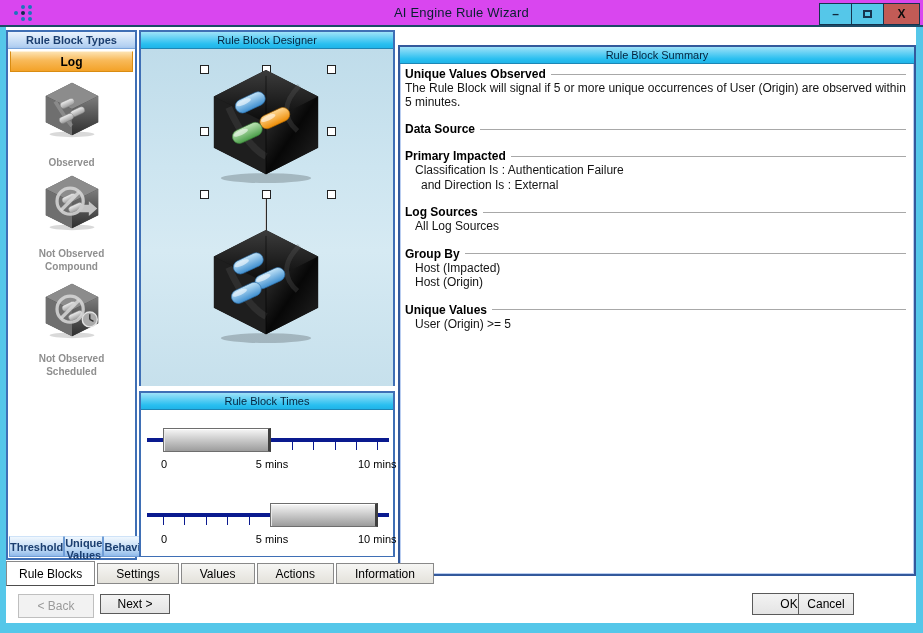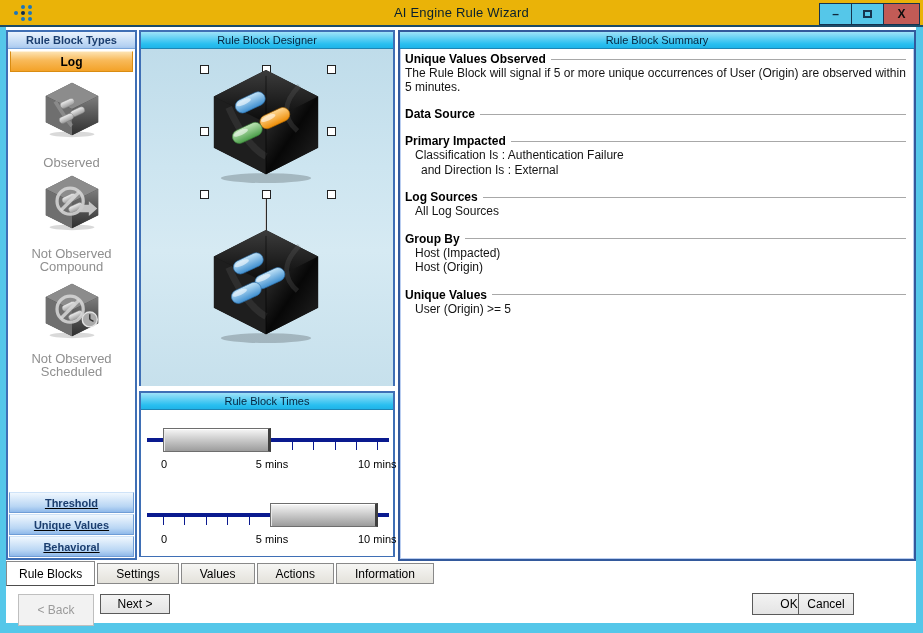--- a/index.html
+++ b/index.html
@@ -5,21 +5,21 @@
   * { box-sizing: border-box; margin: 0; padding: 0; }
   html,body { font-family: "Liberation Sans", sans-serif; background:#ffffff; }
   .window {
     position: relative; width: 923px; height: 633px;
     background: #55c7e9; outline: 1px solid #1a5f80; overflow: hidden;
   }
 
   
   .titlebar {
     position: absolute; left:0; top:0; width:100%; height:27px;
-    background: #eab308; border-bottom: 2px solid #1d4a66;
+    background: #d946ef; border-bottom: 2px solid #1d4a66;
     display: flex; align-items: center;
   }
   .logo { position:absolute; left:14px; top:5px; width:20px; height:17px;
     display:grid; grid-template-columns:repeat(3,1fr); grid-template-rows:repeat(3,1fr); gap:1px; }
   .logo i { width:4px; height:4px; border-radius:50%; background:#1b75bc; display:block; }
   .logo i.dark { background:#0d2b4f; }
   .logo i.hide { visibility:hidden; }
   .title { flex:1; text-align:center; font-size:13px; color:#08202f; letter-spacing:.2px; }
   .winbtns { position:absolute; right:3px; top:3px; display:flex; }
   .wb { width:33px; height:22px; border:1px solid #16344f; background:#55c7e9;
@@ -44,27 +44,27 @@
 
   
   .left-panel { left:0; top:3px; width:131px; height:530px; display:flex; flex-direction:column; }
   .log-btn {
     margin:2px; height:21px; font-size:12px; font-weight:bold; color:#000;
     background: linear-gradient(#fde2b0, #f8b958 45%, #f3a228);
     border:1px solid #d98c12; border-top:1px solid #fff2da; cursor:pointer;
   }
   .type { display:flex; flex-direction:column; align-items:center; cursor:pointer; }
   .type .cube-icon { display:block; }
-  .type-label { text-align:center; font-size:13px; line-height:13px; color:#8f8f8f; margin-top:13px; width:110px; }
+  .type-label { text-align:center; font-size:10px; line-height:13px; color:#8f8f8f; margin-top:13px; width:110px;font-weight:bold; }
   .t-observed { margin-top:7px; }
   .t-compound { margin-top:5px; }
   .t-compound .type-label { margin-top:11px; }
   .t-scheduled { margin-top:9px; }
   .t-scheduled .type-label { margin-top:8px; }
-  .cat-stack { margin-top:auto; display:flex; flex-direction:column; padding:0 1px 1px 1px;text-decoration:underline; }
+  .cat-stack { margin-top:auto; display:flex; padding:0 1px 1px 1px; }
   .cat-btn {
     height:21px; margin-top:1px; font-size:11px; font-weight:bold; color:#1b3e6f;
     background: linear-gradient(#f0f7fe, #b9d6f4 70%, #8fb9ea);
     border:1px solid #6f9dd6; border-top-color:#cfe3f8; cursor:pointer;
   }
 
   
   .designer-panel { left:133px; top:3px; width:256px; height:356px; }
   .designer-body {
     position:relative; width:100%; height:337px; overflow:hidden;
@@ -89,21 +89,21 @@
     background: linear-gradient(#f7f7f7, #c9c9c9 50%, #9c9c9c);
     border:1px solid #6e6e6e; border-right:3px solid #3f3f3f;
     box-shadow: inset 0 1px 0 #ffffff, inset 1px 0 0 #e8e8e8;
   }
   .thumb.left { left:16px; }
   .thumb.right { left:123px; }
   .slabel { position:absolute; top:36px; font-size:11px; color:#000; transform:translateX(-50%); white-space:nowrap; }
   .l0 { left:17px; } .l5 { left:125px; } .l10 { left:230px; transform:none; margin-left:-19px; }
 
   
-  .summary-panel { left:392px; top:3px; width:518px; height:531px;
+  .summary-panel { left:392px; top:18px; width:518px; height:531px;
     border-color:#33599c; box-shadow: inset 0 0 0 1px #b9cdf0; }
   .summary-body { padding:3px 6px 0 5px; }
   .sec { margin-bottom:13px; }
   .sec-h { display:flex; align-items:center; font-size:12px; font-weight:bold; color:#000; line-height:14px; }
   .sec-h::after { content:""; flex:1; height:1px; background:#a8a8a8; margin-left:5px; margin-right:2px; }
   .sec-line { font-size:12px; color:#141414; line-height:13.5px; margin-top:1px; }
   .ind1 { padding-left:10px; }
   .ind2 { padding-left:16px; }
 
   
@@ -115,21 +115,21 @@
   .tab.active {
     height:25px; margin-top:0; line-height:24px; background:#fff;
     border-bottom:1px solid #4d4d4d; padding:0 12px;
   }
 
   
   .btn {
     position:absolute; font-size:12px; color:#000; cursor:pointer;
     background: linear-gradient(#f3f3f3, #e4e4e4); border:1px solid #5a5a5a;
   }
-  .btn.back { left:12px; top:567px; width:76px; height:32px; color:#9a9a9a; border-color:#bfbfbf; background:#f2f2f2; cursor:default; }
+  .btn.back { left:12px; top:567px; width:76px; height:24px; color:#9a9a9a; border-color:#bfbfbf; background:#f2f2f2; cursor:default; }
   .btn.next { left:94px; top:567px; width:70px; height:20px; }
   .btn.ok { left:746px; top:566px; width:74px; height:22px; }
   .btn.cancel { left:792px; top:566px; width:56px; height:22px; }
 </style>
 </head>
 <body>
 
 <div class="window">
 
   <div class="titlebar">

